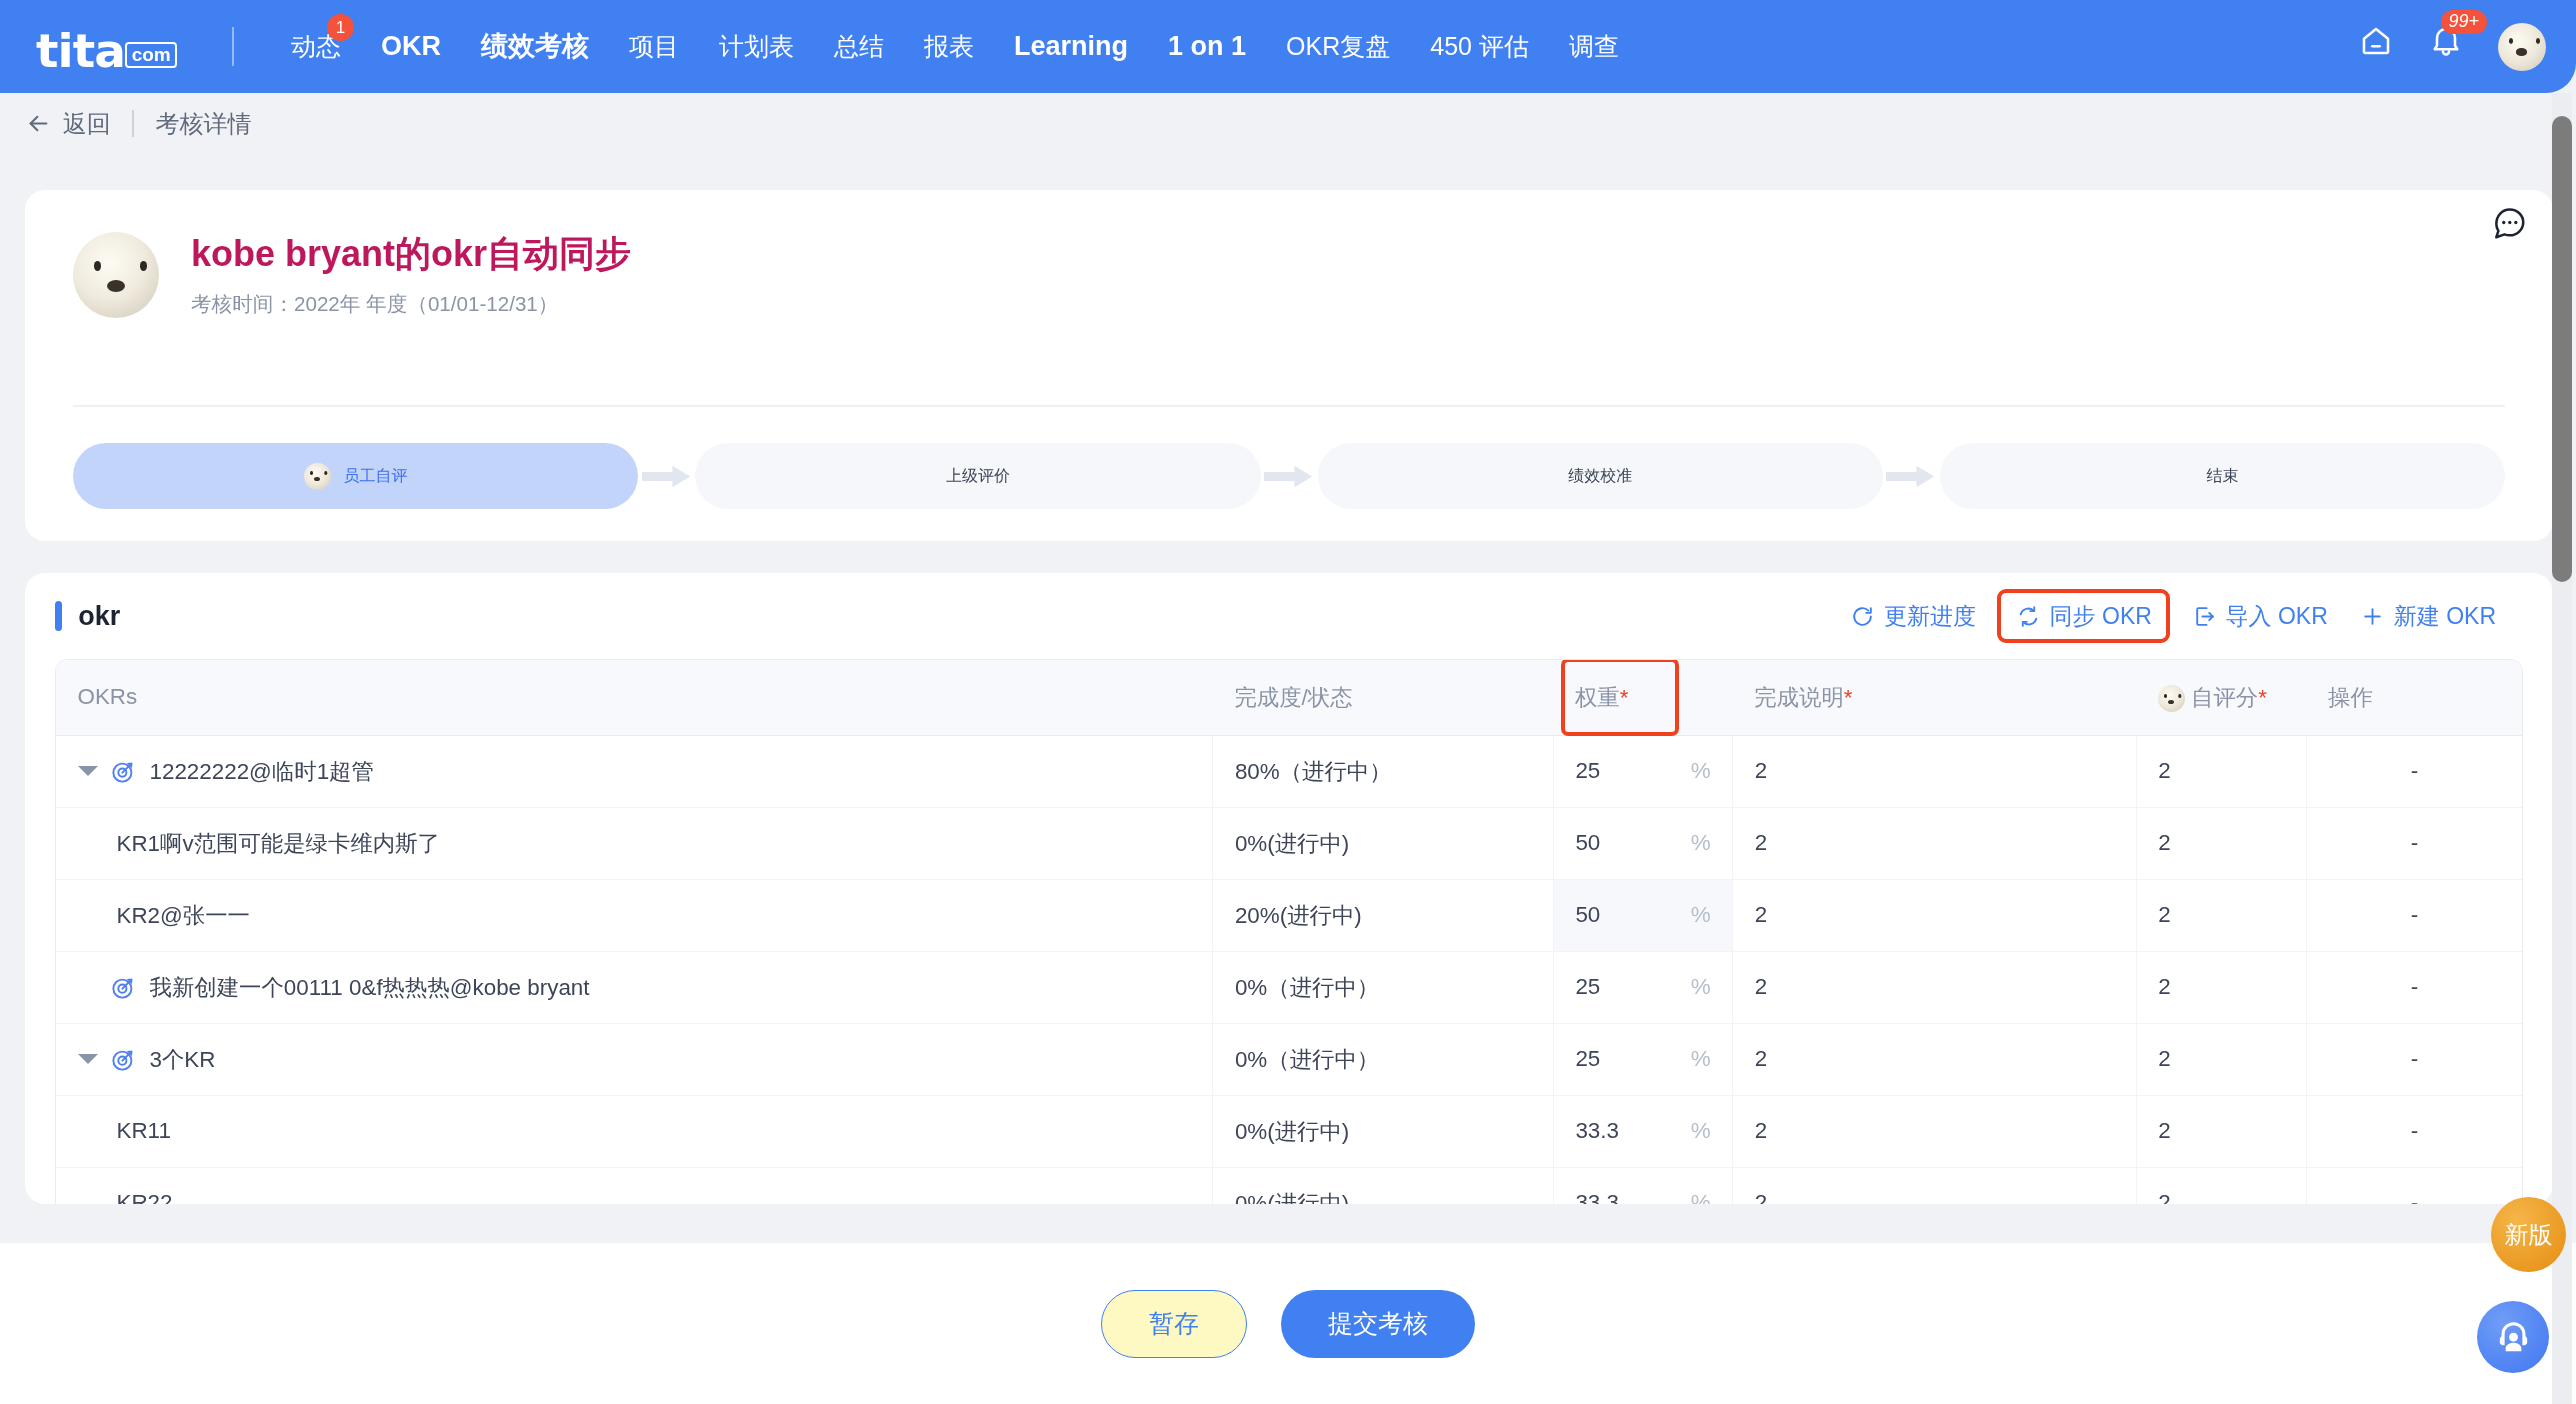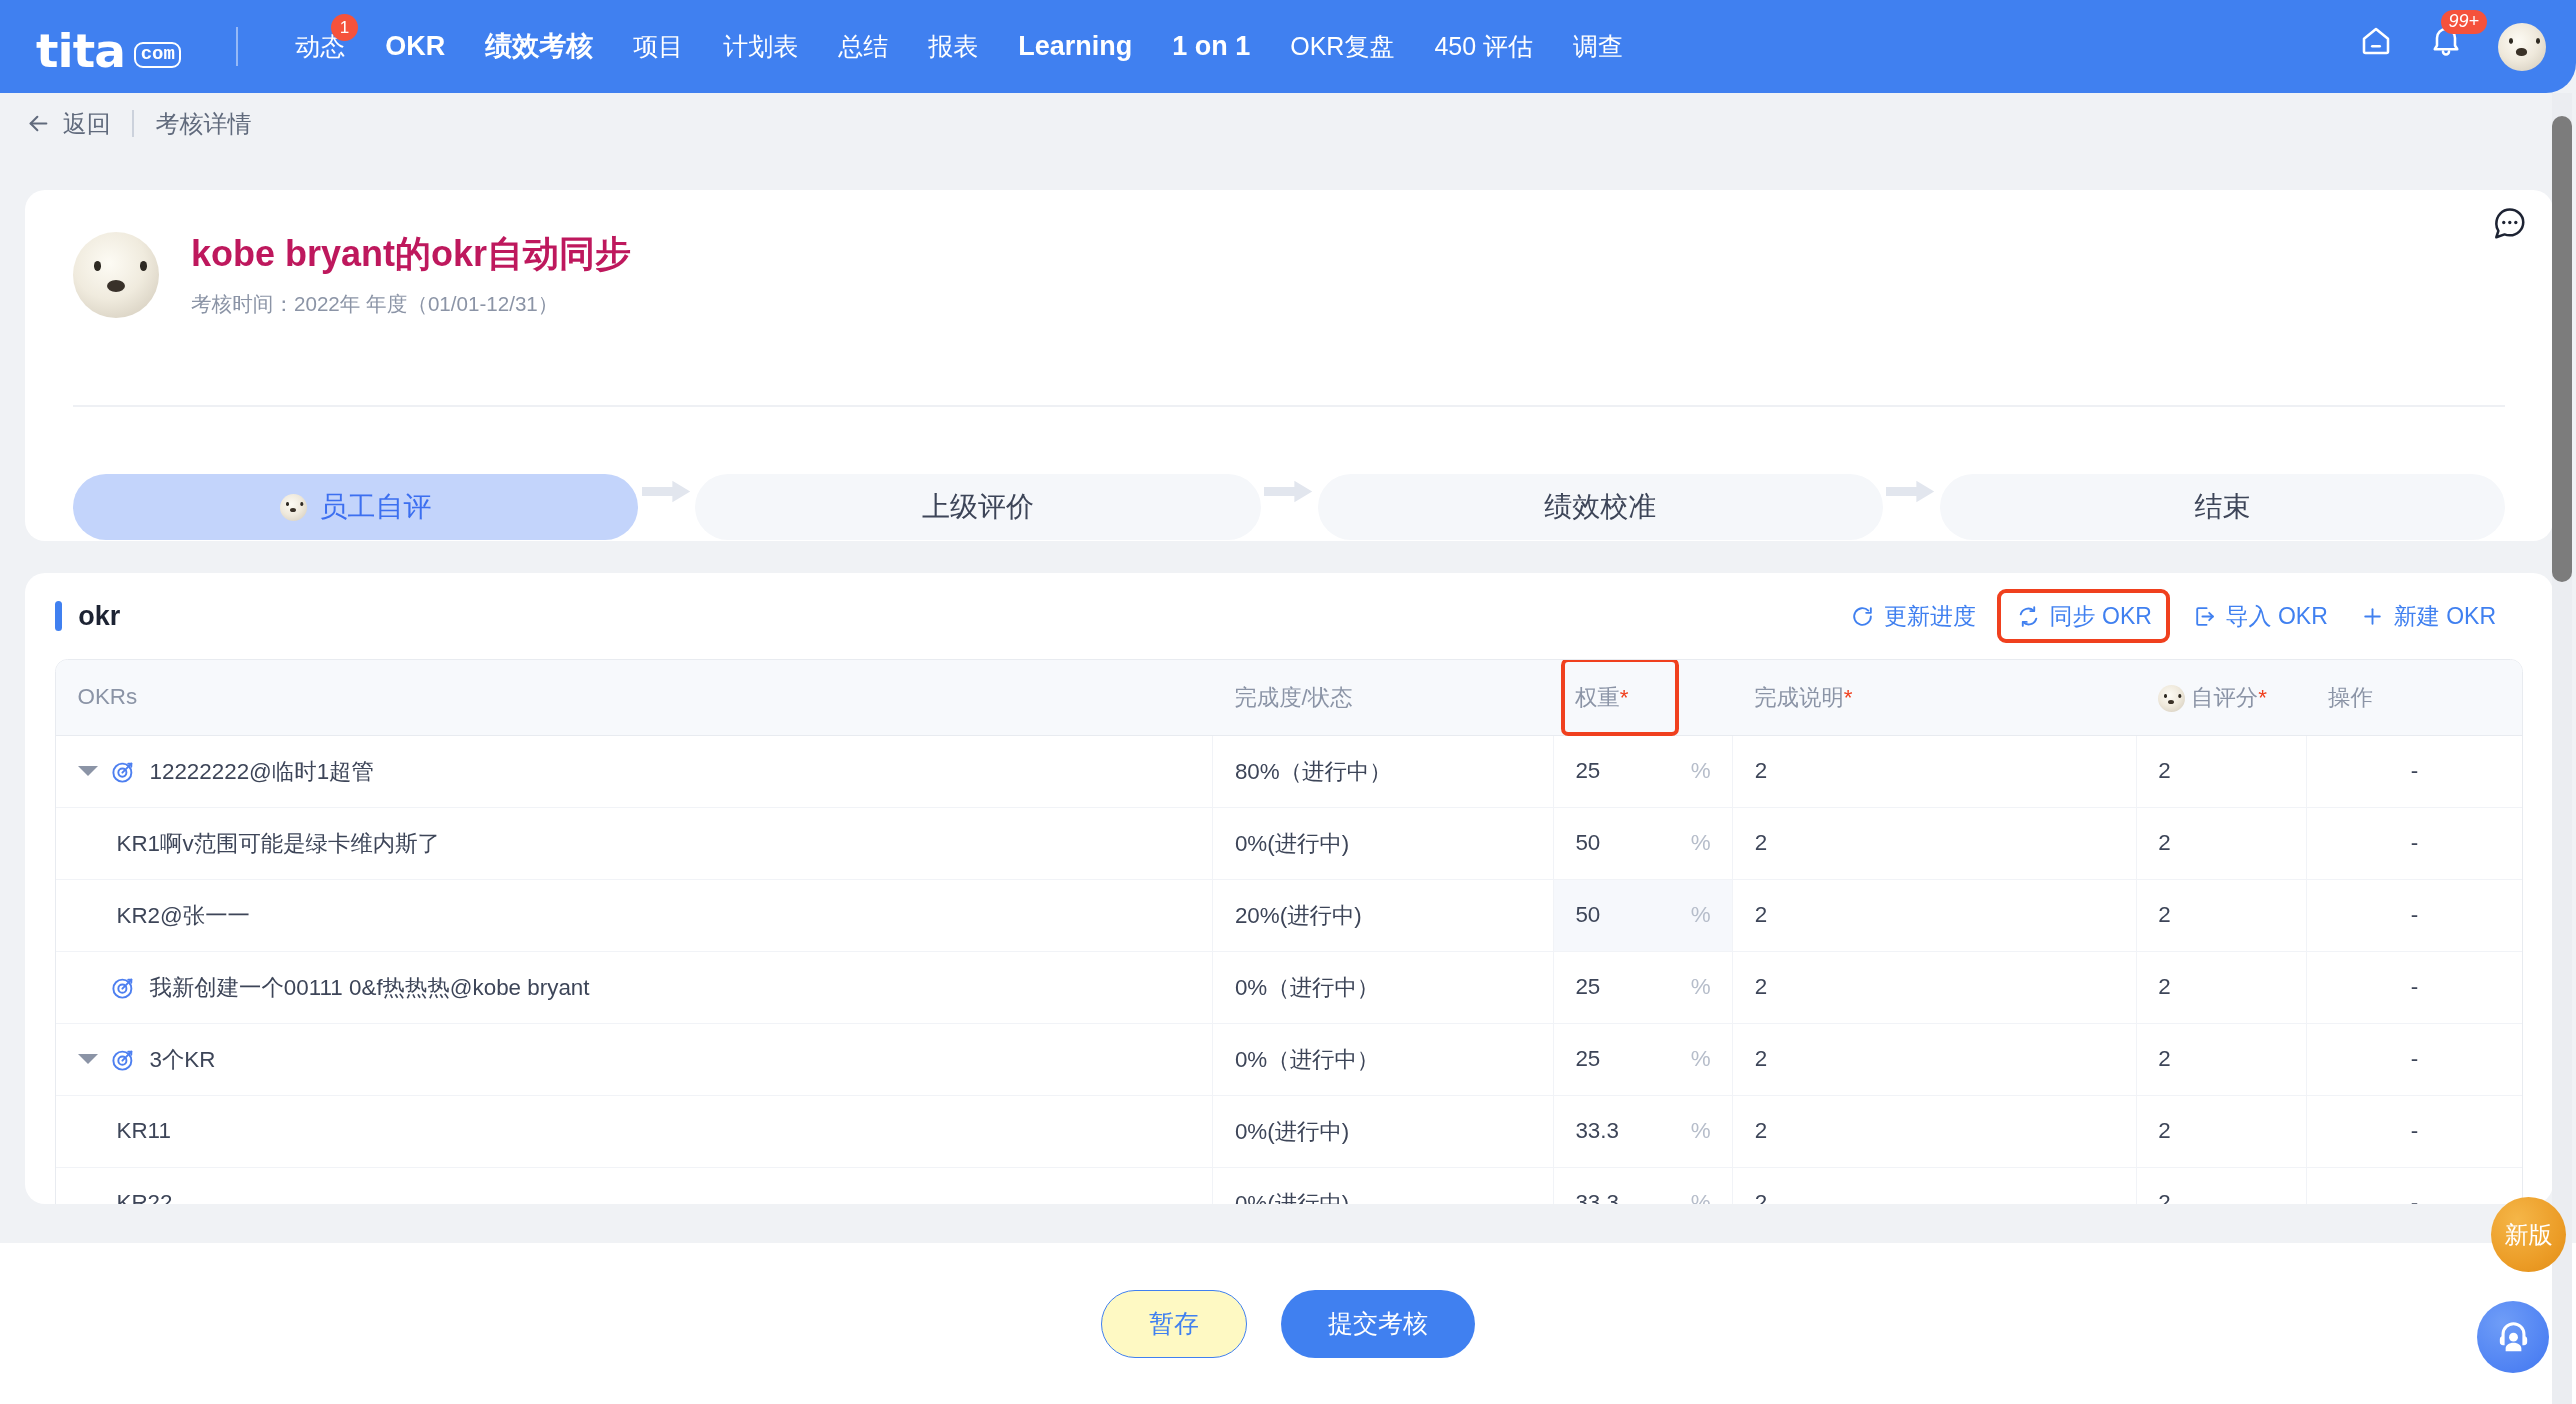--- a/index.html
+++ b/index.html
@@ -21,25 +21,24 @@
   .logo {
     margin-left: 36px; display: flex; align-items: flex-end;
     height: 54px; user-select: none;
   }
   .logo-text {
     font-family: "DejaVu Sans", sans-serif;
     font-size: 47px; font-weight: 700; color: #ffffff;
     letter-spacing: -0.9px; line-height: 1;
   }
   .logo-com {
-    border: 2.7px solid #fff; border-radius: 9px;
+    border: 2.7px solid #fff; border-radius: 4px;
     color: #fff; font-size: 19px; font-weight: 700;
-    padding: 0.9px 4.5px 1.8px 4.5px; margin-left: 9px; margin-bottom: 5.4px;
+    padding: 0.9px 4.5px 1.8px 4.5px; margin-left: 0; margin-bottom: 5.4px;
     line-height: 1;
-    font-family: Liberation Mono, monospace;
   }
   .nav-sep {
     width: 1.8px; height: 39px; background: rgba(255,255,255,.45);
     margin: 0 25px 0 43px;
   }
   .navitems { display: flex; align-items: center; height: 100%; }
   .navitem {
     position: relative; color: #ffffff; font-size: 25px;
     padding: 0 20px; cursor: pointer; white-space: nowrap;
     line-height: 93px;
@@ -140,21 +139,21 @@
     position: absolute; left: 48px; right: 48px; top: 215px;
     height: 1.8px; background: #eef0f4;
   }
   .steps {
     position: absolute; left: 48px; right: 48px; top: 253px;
     display: flex; align-items: center;
   }
   .step {
     height: 66px; border-radius: 33px; flex: 1;
     display: flex; align-items: center; justify-content: center;
-    font-size: 28px; gap: 12.5px; cursor: pointer; margin-top: 31px;
+    font-size: 16px; gap: 12.5px; cursor: pointer;
   }
   .step.active { background: #c3d4fb; color: #3c6ff0; }
   .step.idle { background: #f5f7fa; color: #3d4558; }
   .step-arrow {
     width: 57px; flex: none; display: flex; align-items: center;
     justify-content: center; color: #e2e6ee;
   }
 
   
   #okr-card { top: 573px; height: 631px; overflow: hidden; }

